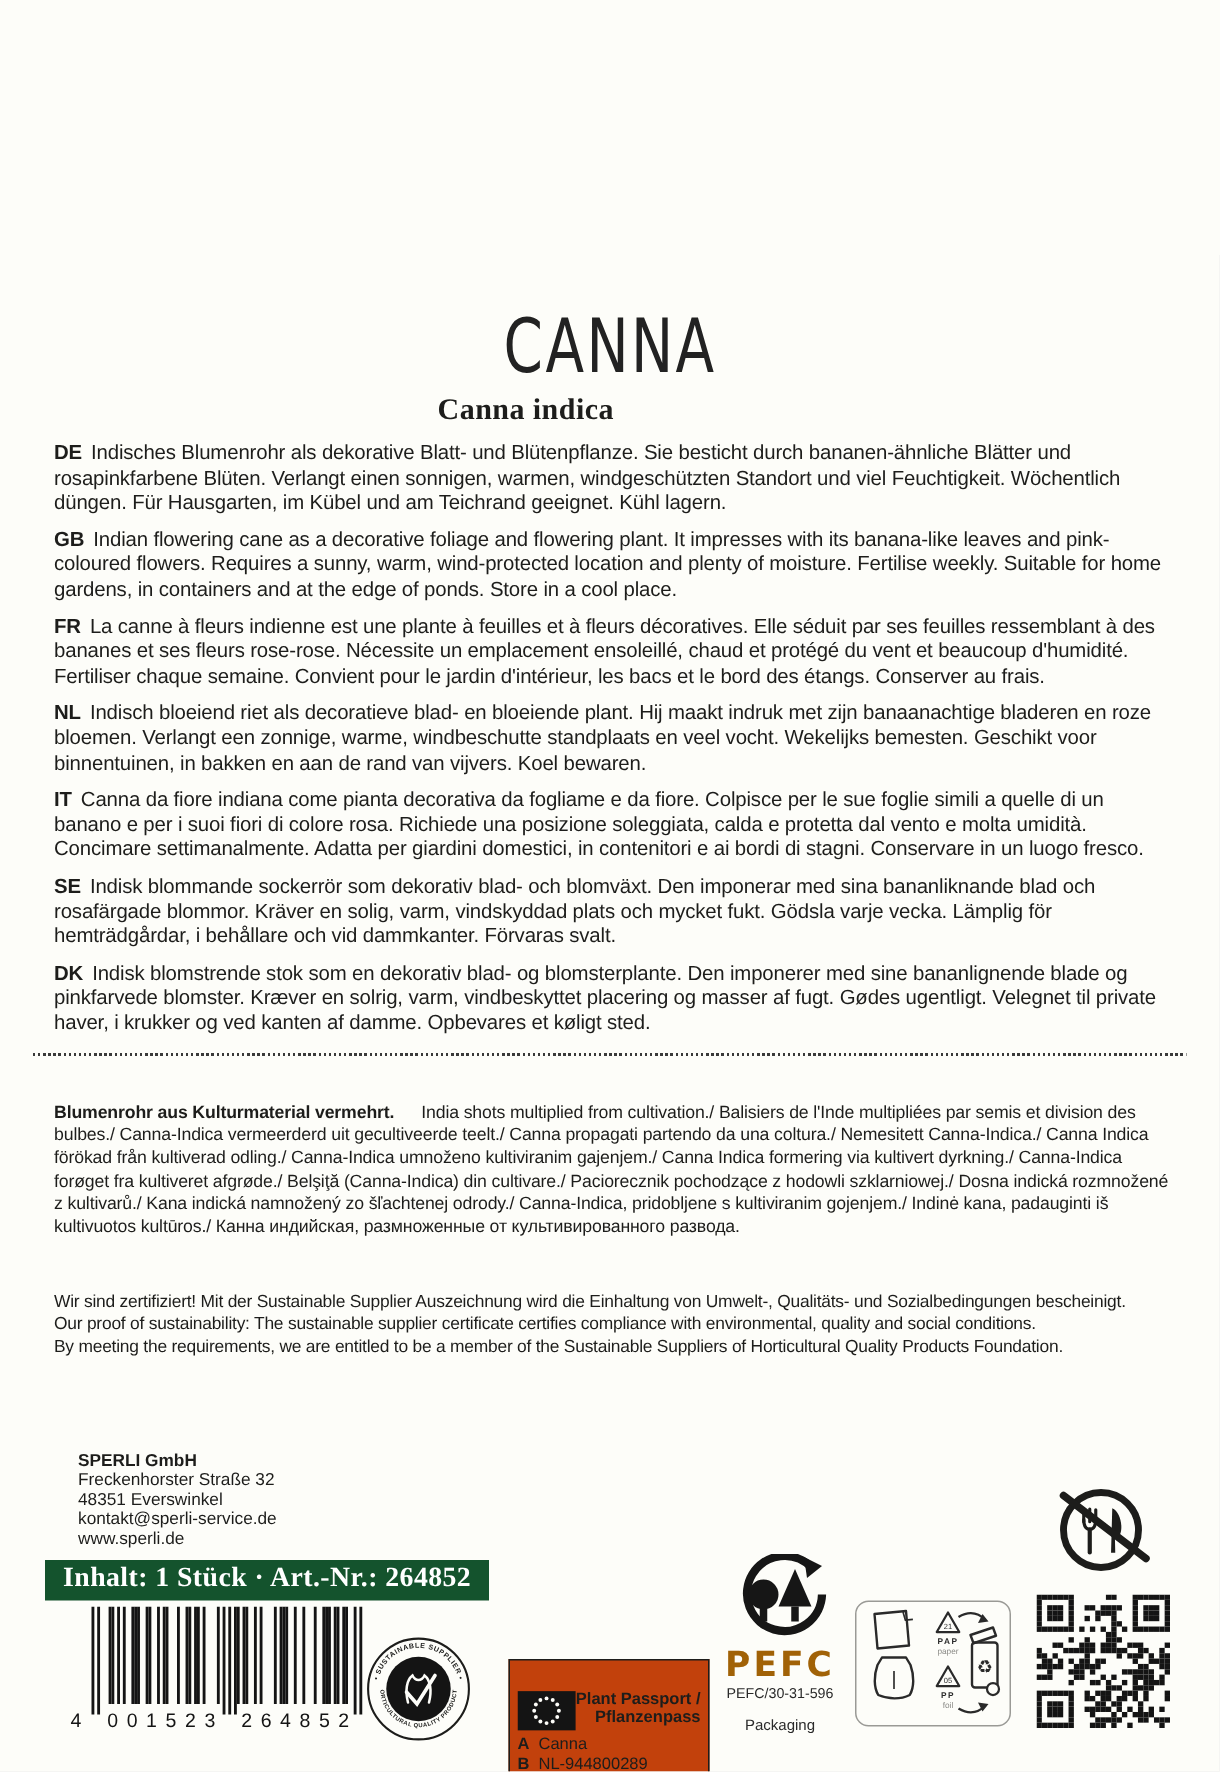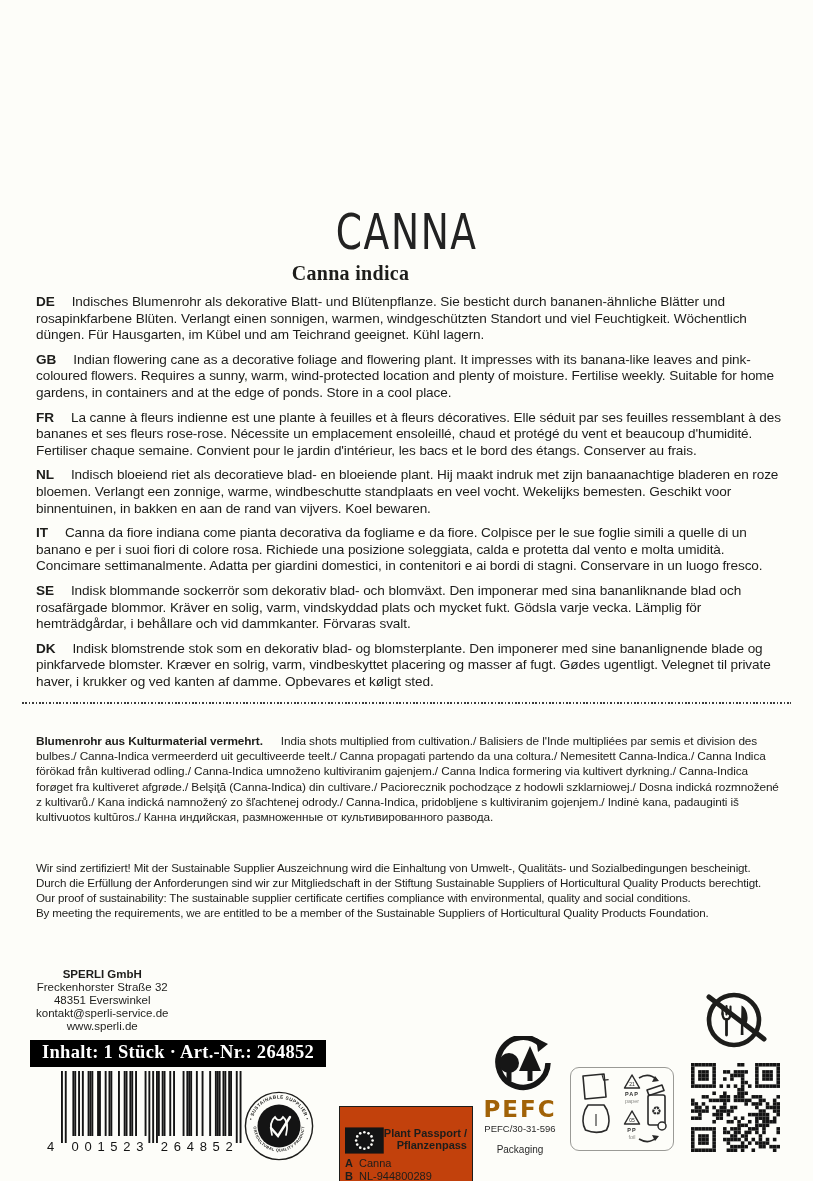--- a/index.html
+++ b/index.html
@@ -15,44 +15,44 @@
     display:inline-block; font-family:"DejaVu Sans", sans-serif; font-weight:500;
     font-size:47px; letter-spacing:2px; transform:scale(0.8,1.06); transform-origin:center;
     color:#222;
   }
   .subtitle-wrap{position:absolute; top:262px; left:0; width:701px; text-align:center;}
   .subtitle{font-family:"Liberation Serif", serif; font-weight:700; font-size:20px; letter-spacing:.3px;}
 
   
   .descriptions{position:absolute; top:294px; left:36px; width:747px;}
   .desc{margin:0 0 8px 0; font-size:13.6px; line-height:16.6px; letter-spacing:-0.1px;}
-  .desc b{margin-right:17px;}
+  .desc b{margin-right:6px;}
 
   
   .divider{
     position:absolute; top:702px; left:22px; width:769px; height:2px;
     background:repeating-linear-gradient(90deg,#3a3a3a 0 1.6px, transparent 1.6px 3.4px);
   }
 
   
   .propagation{position:absolute; top:722px; left:36px; width:750px;
     font-size:11.8px; line-height:15.3px; letter-spacing:-0.1px;}
   .propagation b{margin-right:18px;}
 
   
   .sustainability{position:absolute; top:860px; left:36px; width:774px;
     font-size:11.6px; line-height:15px; letter-spacing:-0.15px;}
 
   
-  .company{position:absolute; top:968px; left:36px; font-size:11.5px; line-height:13px;text-align:center;}
+  .company{position:absolute; top:968px; left:52px; font-size:11.5px; line-height:13px;}
   .company .name{font-weight:700;}
 
   
   .banner{
-    position:absolute; top:1040px; left:30px; background:#000000; color:#fff;
+    position:absolute; top:1040px; left:30px; background:#14532d; color:#fff;
     font-family:"Liberation Serif", serif; font-weight:700; font-size:18.5px;
     padding:2px 12px 4px 12px; letter-spacing:.3px;
   }
 
   
   .barcode{position:absolute; left:45px; top:1071px; width:200px; height:82px;}
 
   
   .badge{position:absolute; left:244px; top:1091px; width:70px; height:70px;}
 
@@ -111,21 +111,20 @@
   </div>
 
   <div class="divider"></div>
 
   <p class="propagation">
     <b>Blumenrohr aus Kulturmaterial vermehrt.</b><span>India shots multiplied from cultivation./ Balisiers de l'Inde multipliées par semis et division des bulbes./ Canna-Indica vermeerderd uit gecultiveerde teelt./ Canna propagati partendo da una coltura./ Nemesitett Canna-Indica./ Canna Indica förökad från kultiverad odling./ Canna-Indica umnoženo kultiviranim gajenjem./ Canna Indica formering via kultivert dyrkning./ Canna-Indica forøget fra kultiveret afgrøde./ Belşiţă (Canna-Indica) din cultivare./ Paciorecznik pochodzące z hodowli szklarniowej./ Dosna indická rozmnožené z kultivarů./ Kana indická namnožený zo šľachtenej odrody./ Canna-Indica, pridobljene s kultiviranim gojenjem./ Indinė kana, padauginti iš kultivuotos kultūros./ Канна индийская, размноженные от культивированного развода.</span>
   </p>
 
   <div class="sustainability">
     <div>Wir sind zertifiziert! Mit der Sustainable Supplier Auszeichnung wird die Einhaltung von Umwelt-, Qualitäts- und Sozialbedingungen bescheinigt.</div>
-    <div>Durch die Erfüllung der Anforderungen sind wir zur Mitgliedschaft in der Stiftung Sustainable Suppliers of Horticultural Quality Products berechtigt.</div>
     <div>Our proof of sustainability: The sustainable supplier certificate certifies compliance with environmental, quality and social conditions.</div>
     <div>By meeting the requirements, we are entitled to be a member of the Sustainable Suppliers of Horticultural Quality Products Foundation.</div>
   </div>
 
   <div class="company">
     <div class="name">SPERLI GmbH</div>
     <div>Freckenhorster Straße 32</div>
     <div>48351 Everswinkel</div>
     <div>kontakt@sperli-service.de</div>
     <div>www.sperli.de</div>

